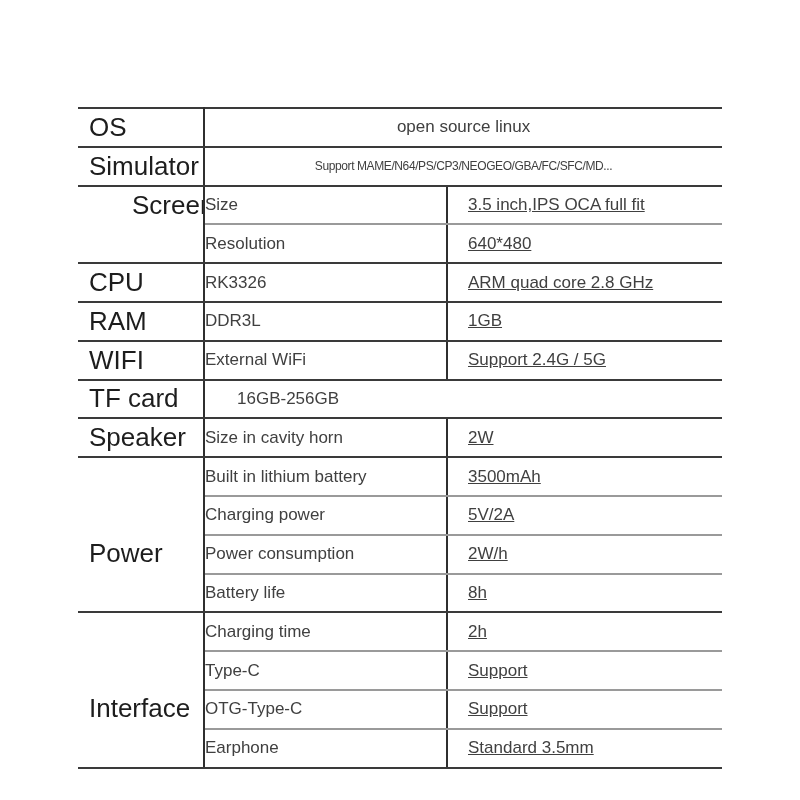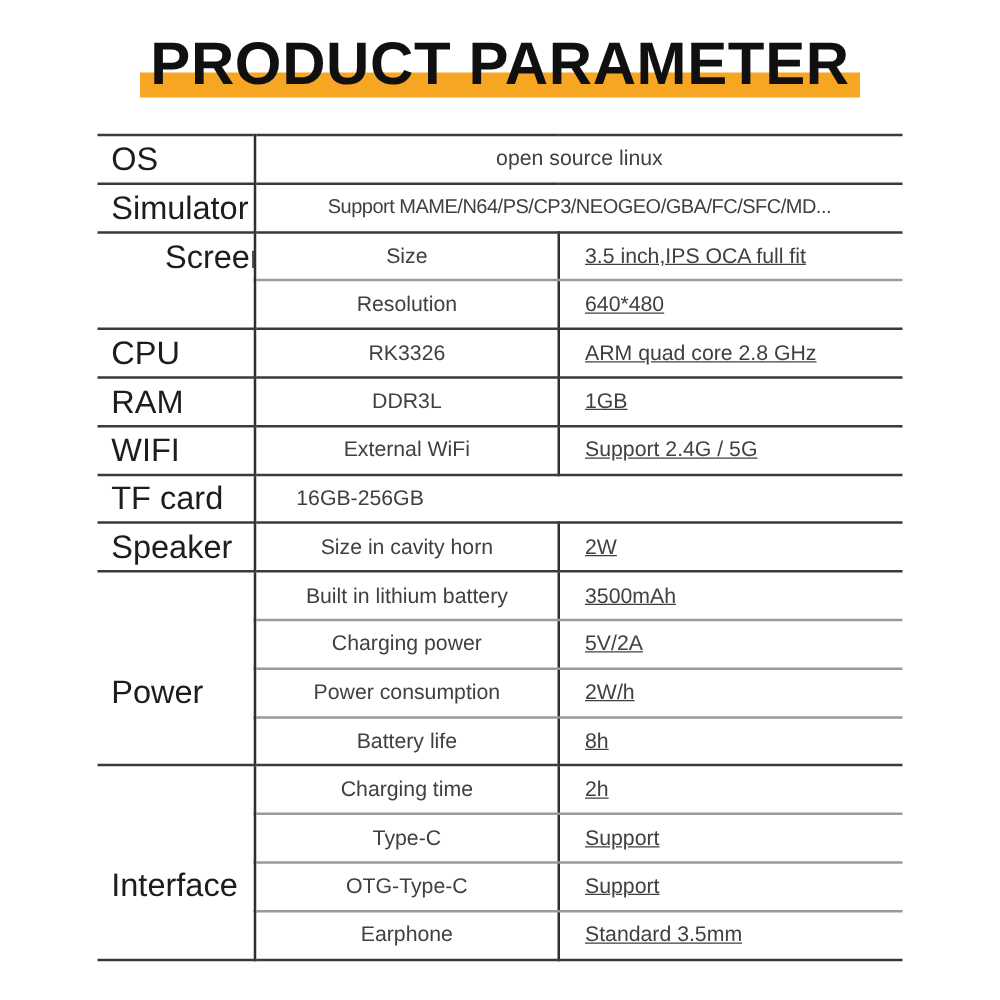--- a/index.html
+++ b/index.html
@@ -74,45 +74,40 @@
     white-space: nowrap;
   }
   td.c1 {
     font-size: 26px;
     color: #1d1d1d;
     padding-left: 11px;
     border-right: 2px solid #2f2f2f;
   }
   td.c2 {
     border-right: 2px solid #2f2f2f;
-    text-align: center;
   }
   td.c3 { padding-left: 20px; text-decoration: underline; }
   td.cspan-center { text-align: center; }
   td.cspan-left   { text-align: left; padding-left: 32px; }
-  td.sim-value { font-size: 16px; letter-spacing: -0.4px; }
+  td.sim-value { font-size: 12px; letter-spacing: -0.4px; }
 
   
   td.send { border-bottom: 2px solid #3a3a3a; }
   td.ssep { border-bottom: 2px solid #9a9a9a; }
 
   
   .lbl { display: block; position: relative; }
   .off-up   { top: -19px; margin-left: 43px; }
   .off-down { top: 19px; }
 </style>
 </head>
 <body>
 
 <div class="page">
 
-  <div class="header">
-    <div class="title-bar"></div>
-    <h1 class="page-title">PRODUCT PARAMETER</h1>
-  </div>
 
   <div class="table-wrap">
     <table class="spec">
       <colgroup>
         <col style="width:126px">
         <col style="width:243px">
         <col style="width:275px">
       </colgroup>
       <tbody>
 

